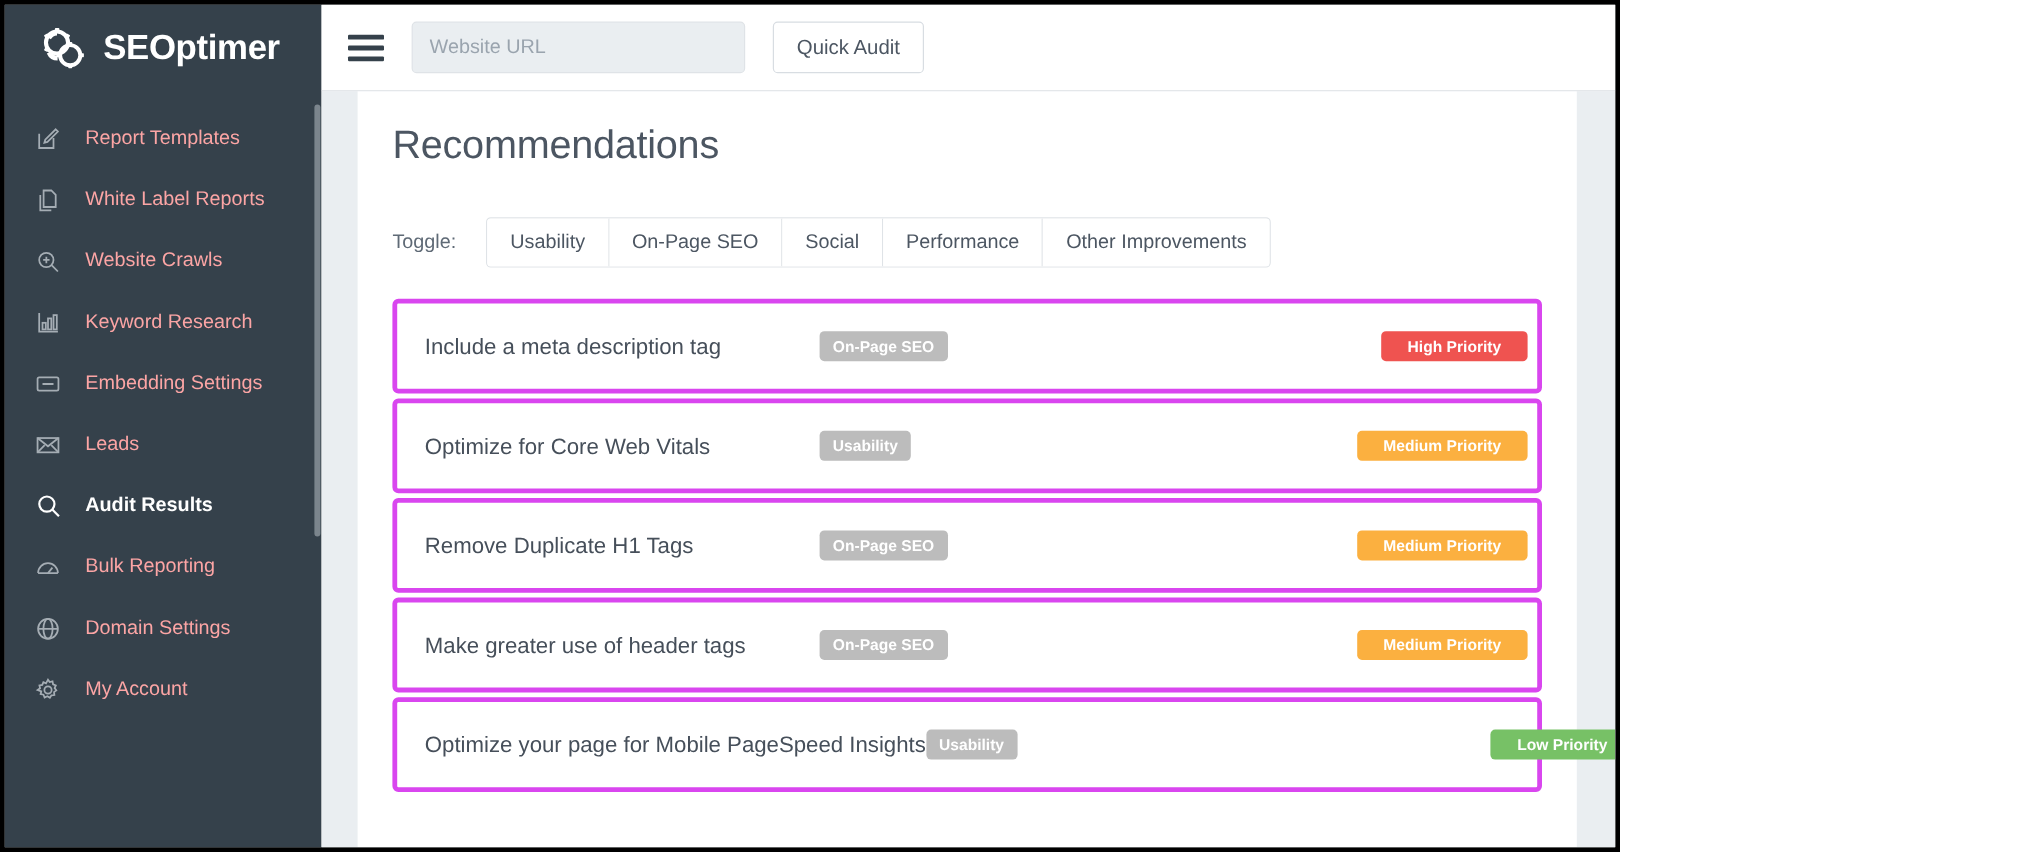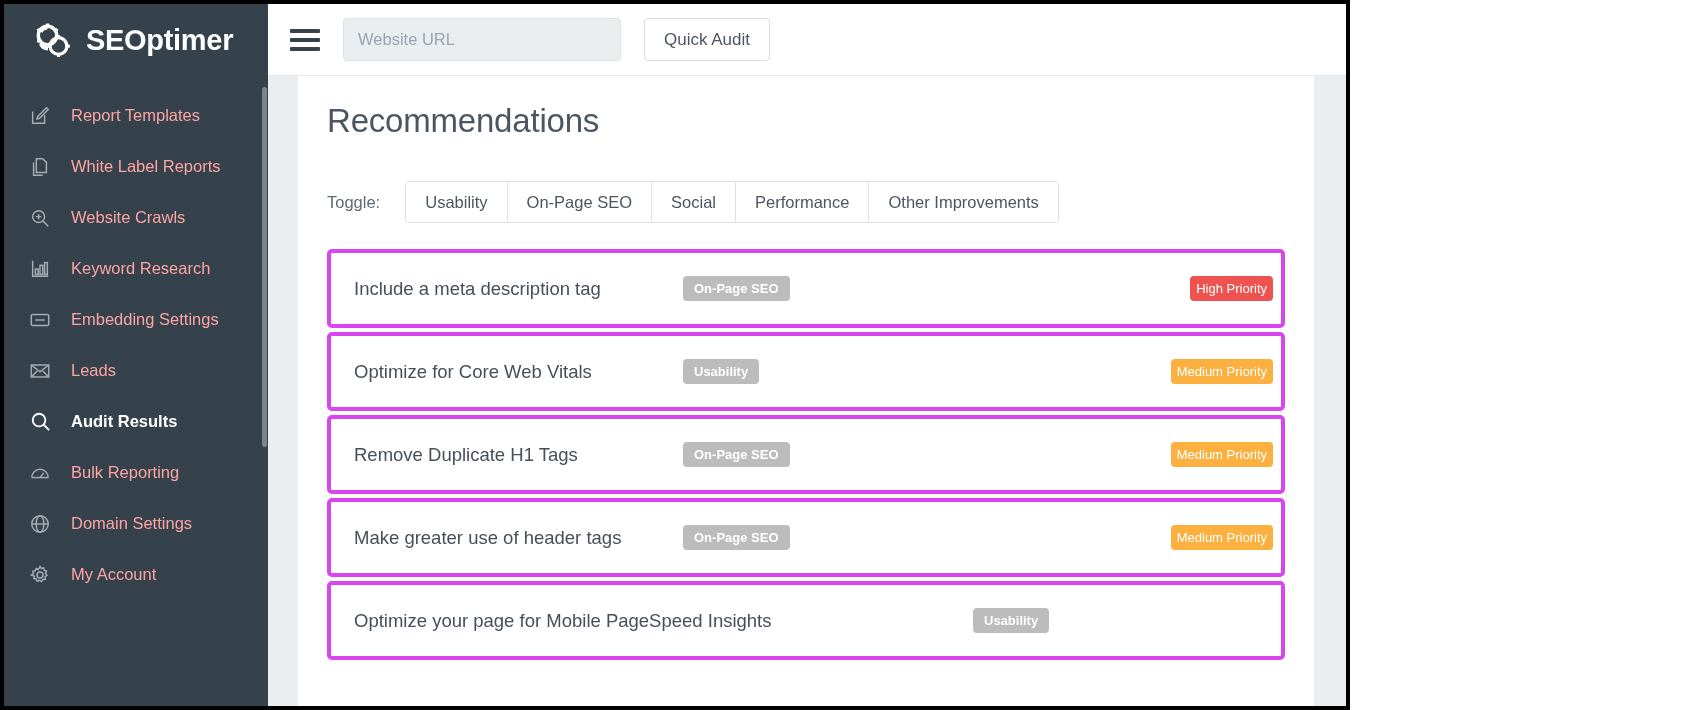--- a/index.html
+++ b/index.html
@@ -246,22 +246,22 @@
     width: 290px;
     display: flex;
     justify-content: flex-end;
     flex: 0 0 auto;
   }
 
   .badge-priority {
     display: inline-block;
     color: #ffffff;
     font-size: 13px;
-    font-weight: 400;
-    padding: 5px 6px;
+    font-weight: 700;
+    padding: 5px 22px;
     border-radius: 4px;
     white-space: nowrap;
   }
 </style>
 </head>
 <body>
 
 <div id="app">
 
   <aside class="sidebar">
@@ -470,20 +470,23 @@
             <span class="prio-slot">
               <span class="badge-priority" style="background: rgb(251, 176, 64);">Medium Priority</span>
             </span>
           </div>
 
           <div class="rec-row">
             <span class="rec-title">Optimize your page for Mobile PageSpeed Insights</span>
             <span class="cat-slot">
               <span class="badge-category">Usability</span>
             </span>
+            <span class="prio-slot">
+              <span class="badge-priority" style="background: rgb(119, 193, 102);">Low Priority</span>
+            </span>
           </div>
 
         </div>
 
       </div>
     </div>
   </div>
 </div>
 
 </body></html>

